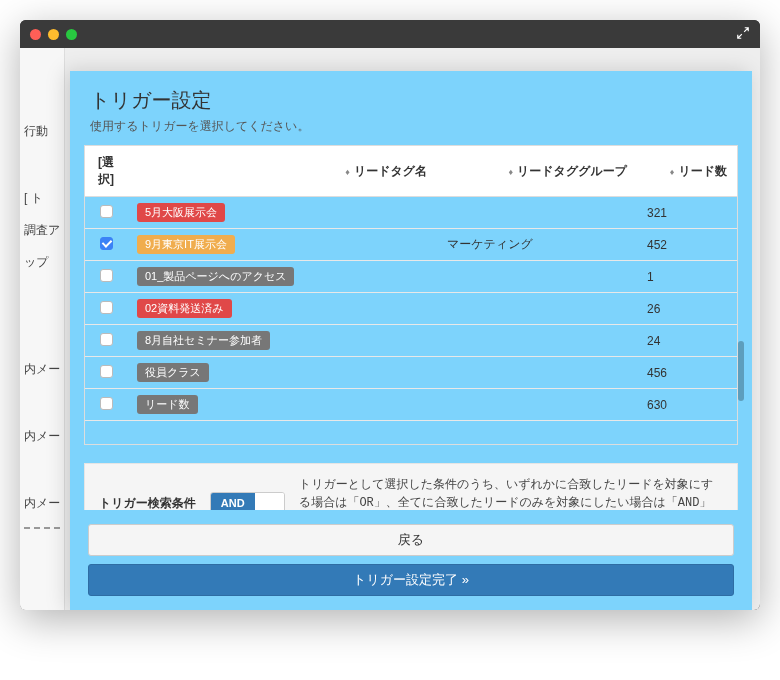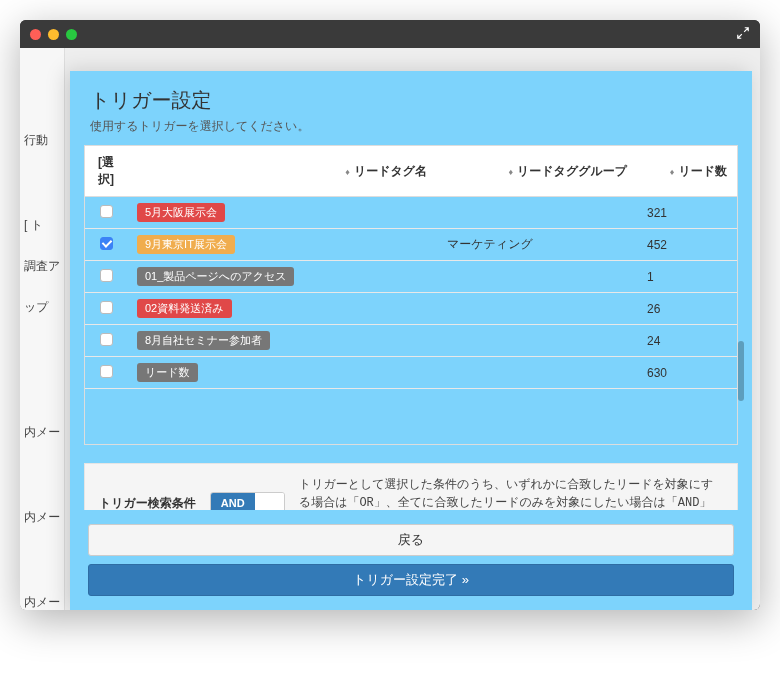--- a/index.html
+++ b/index.html
@@ -48,21 +48,21 @@
     
     .bg-hint {
       position: absolute;
       left: 0; top: 0; bottom: 0; width: 45px;
       background: #f7f7f7;
       border-right: 1px solid #ddd;
       color: #444;
       font-size: 12px;
       padding-top: 60px;
     }
-    .bg-hint div { margin: 24px 4px; white-space: nowrap; overflow: hidden; }
+    .bg-hint div { margin: 15px 4px; white-space: nowrap; overflow: hidden; }
     .bg-divider {
       border-top: 2px dashed #999;
       margin: 20px 0;
     }
     
     .modal {
       position: absolute;
       top: 0; left: 50px; right: 8px; bottom: 0;
       background: #7dd3fc;
       box-shadow: -4px 0 20px rgba(0,0,0,0.15);
@@ -309,20 +309,26 @@
                   <td>26</td>
                 </tr>
                 <tr>
                   <td class="checkbox-cell"><span class="checkbox"></span></td>
                   <td><span class="tag gray">8月自社セミナー参加者</span></td>
                   <td></td>
                   <td>24</td>
                 </tr>
                 <tr>
                   <td class="checkbox-cell"><span class="checkbox"></span></td>
+                  <td><span class="tag gray">役員クラス</span></td>
+                  <td></td>
+                  <td>456</td>
+                </tr>
+                <tr>
+                  <td class="checkbox-cell"><span class="checkbox"></span></td>
                   <td><span class="tag gray">リード数</span></td>
                   <td></td>
                   <td>630</td>
                 </tr>
               </tbody>
           </table>
         </div>
 
         <div class="condition-panel">
           <div class="condition-label">トリガー検索条件</div>

